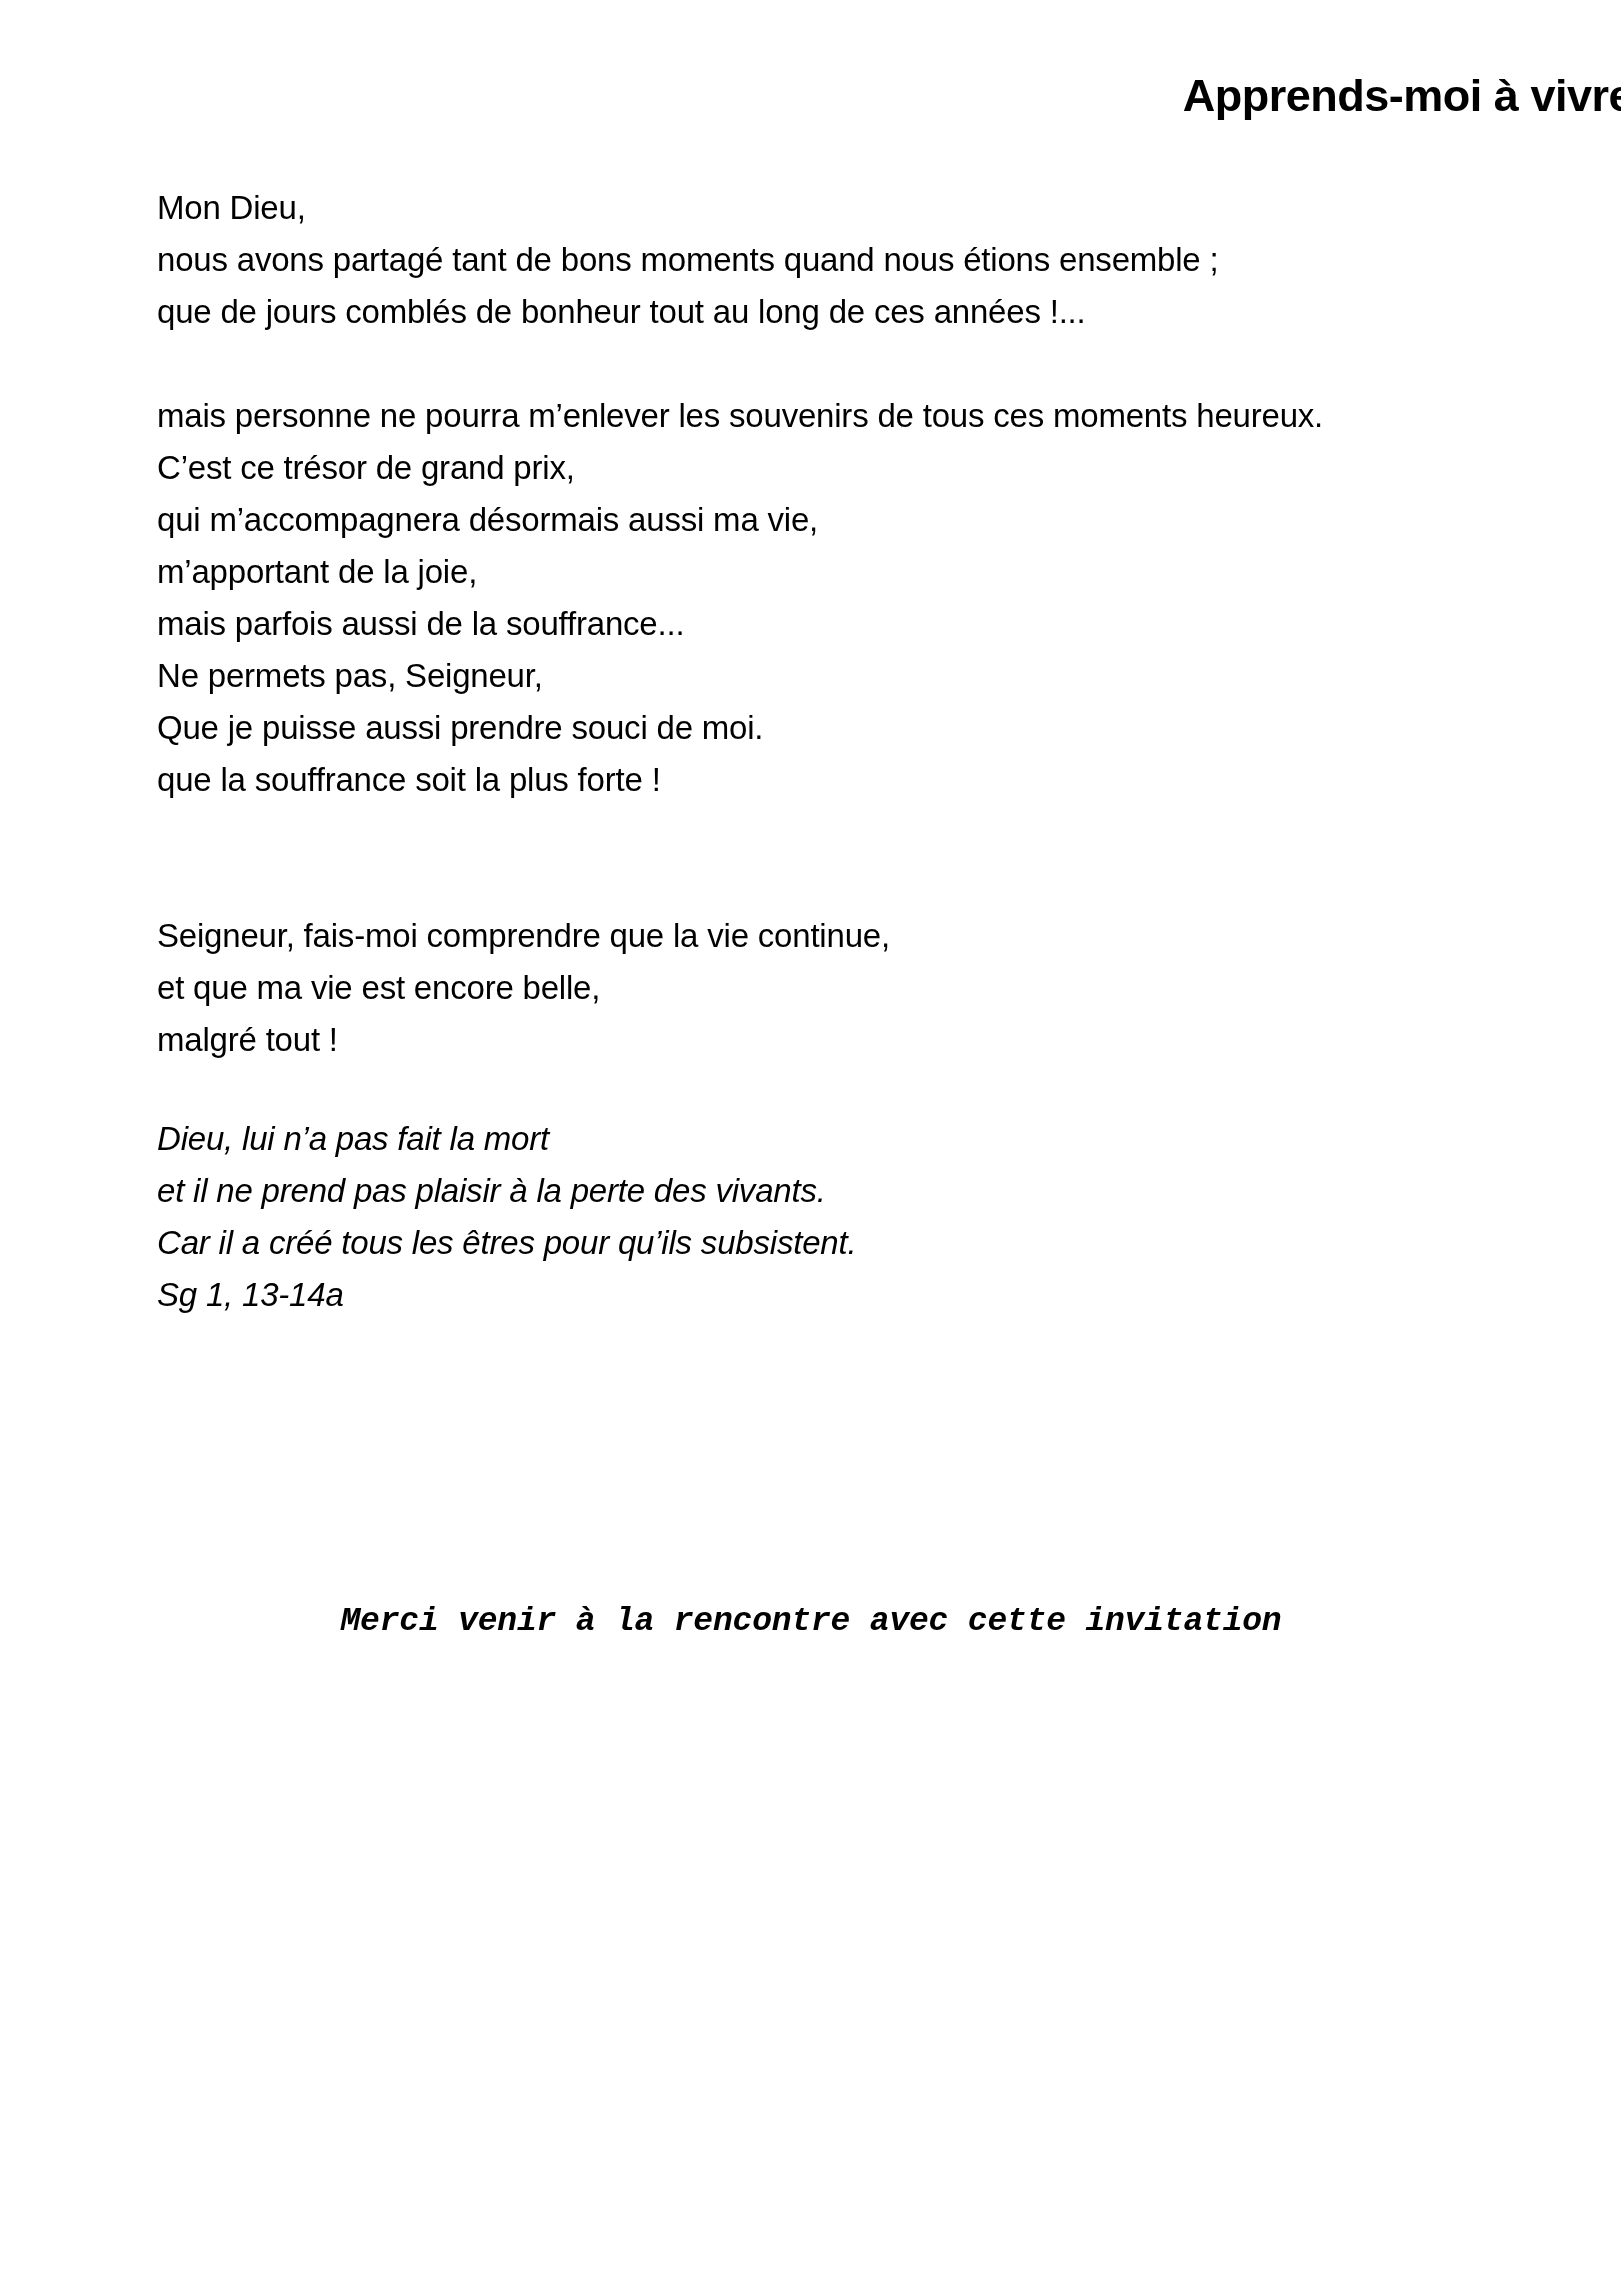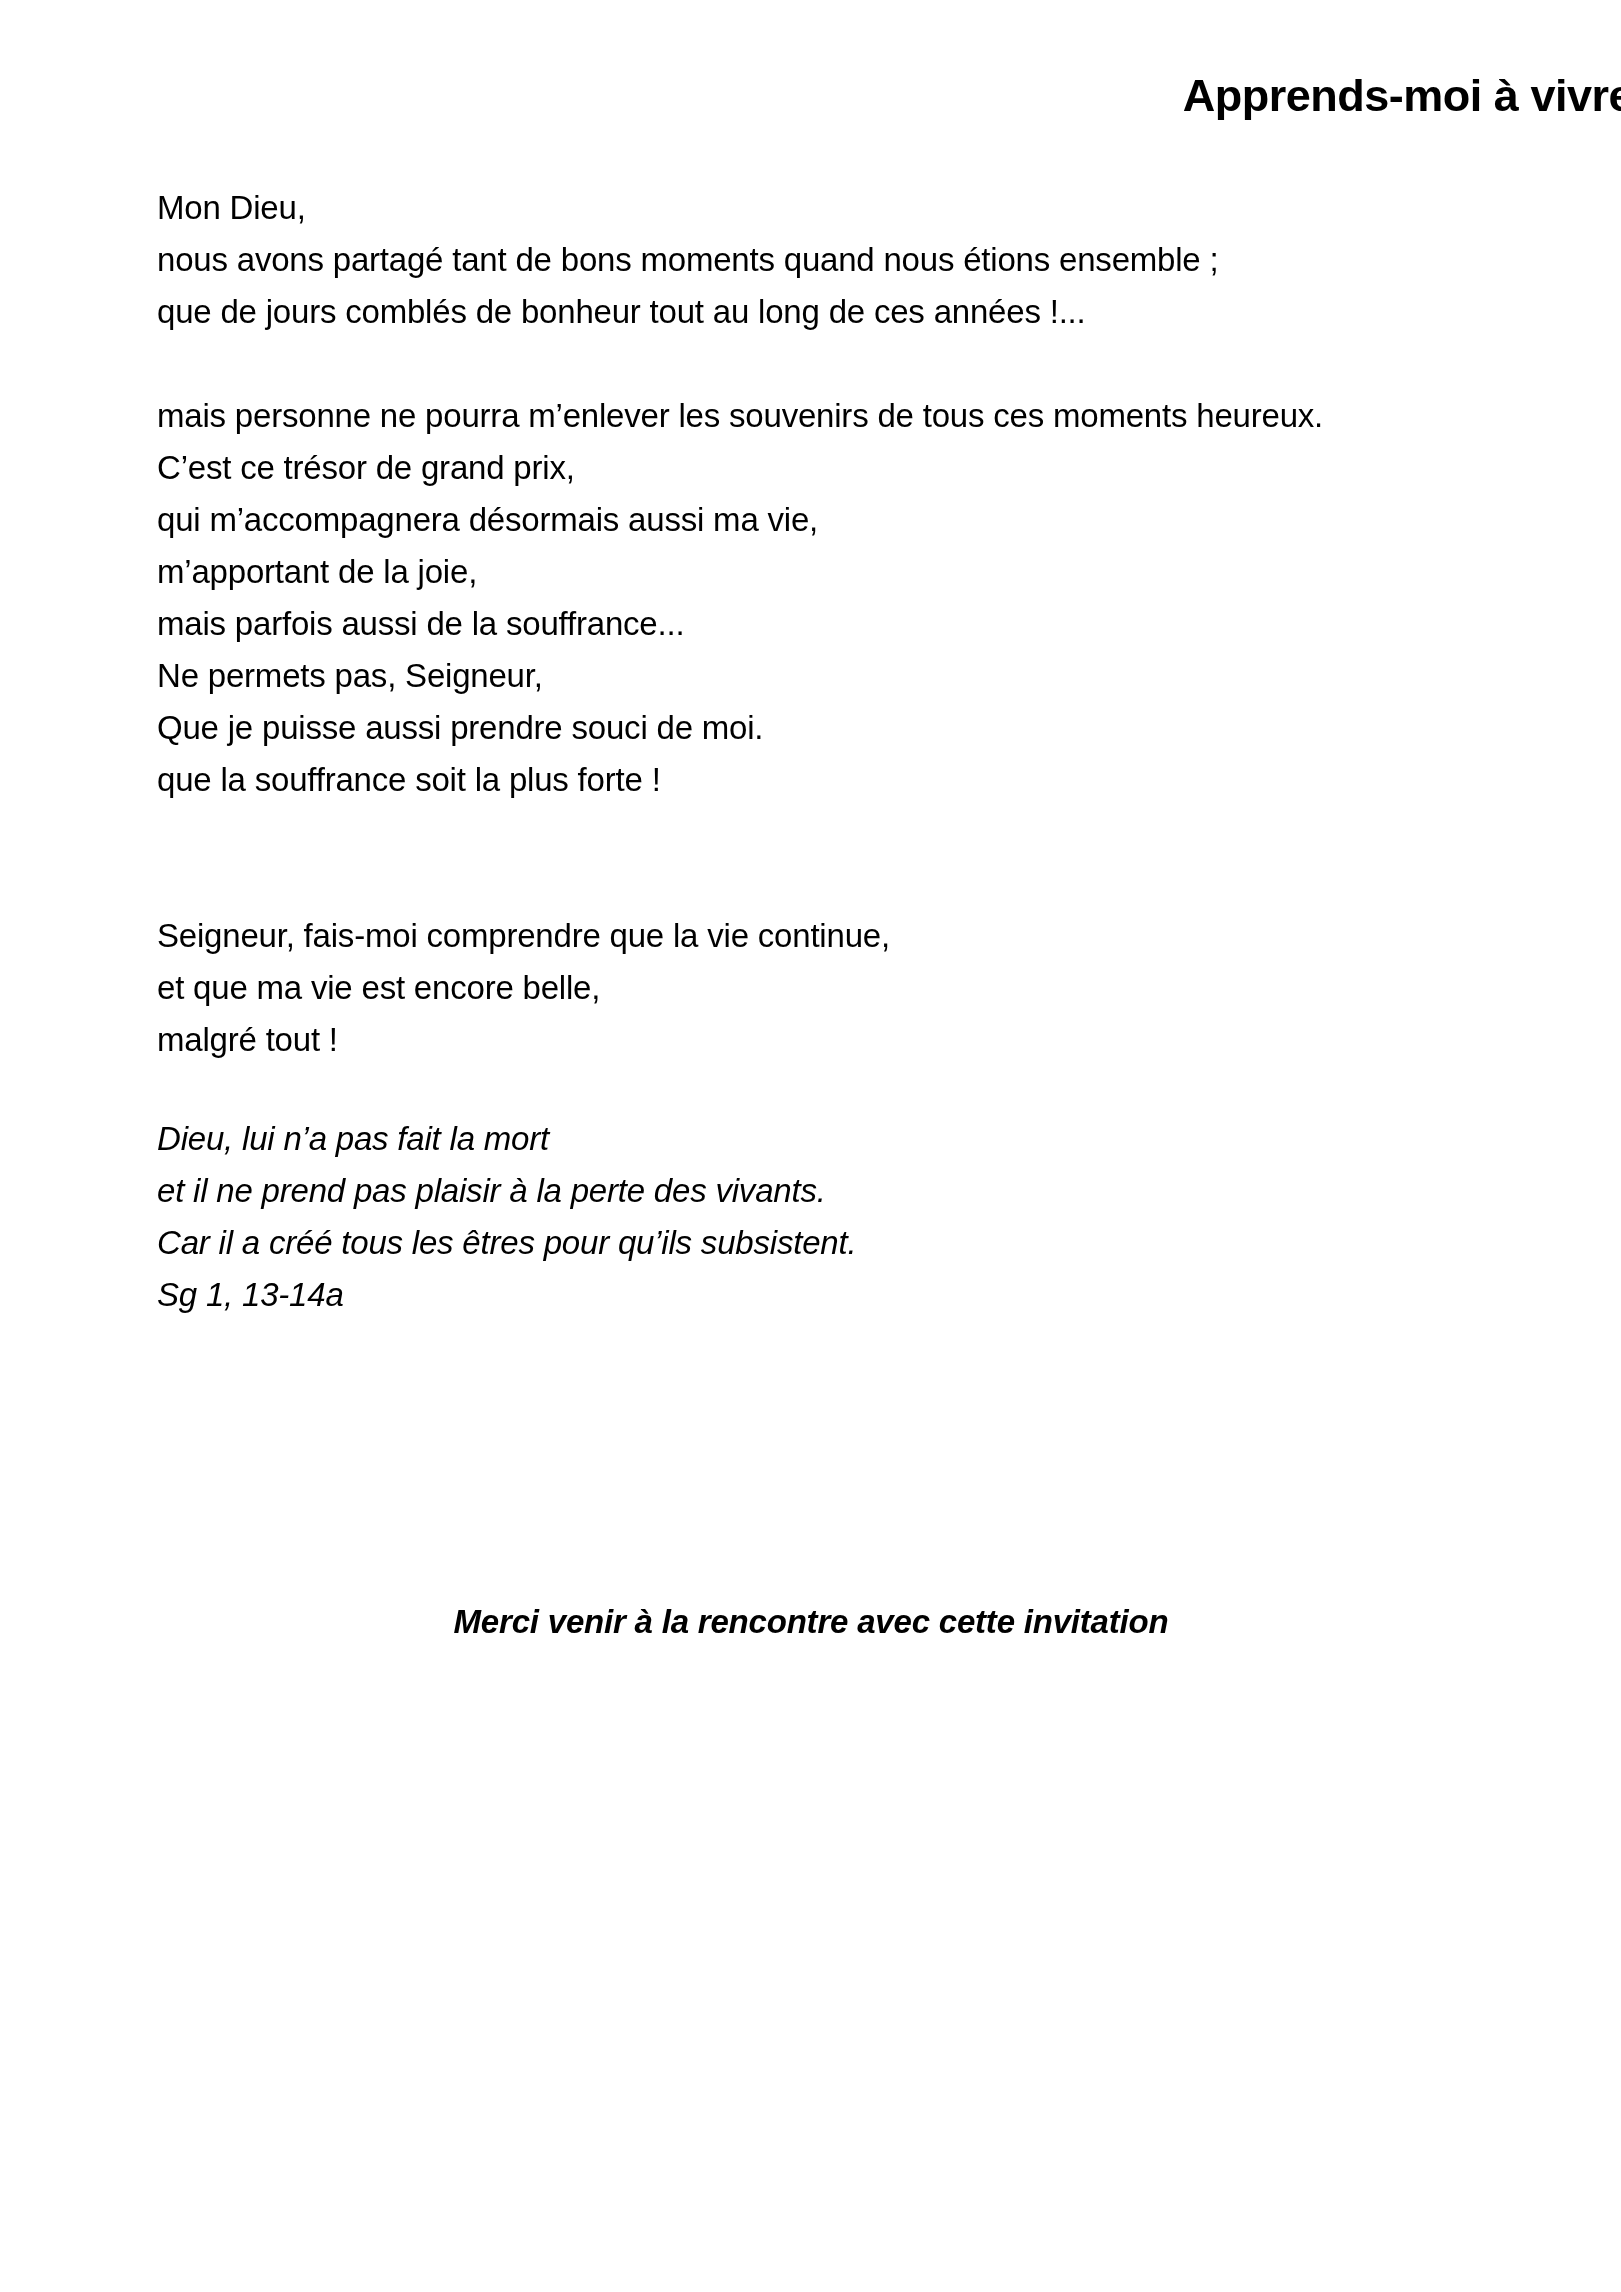--- a/index.html
+++ b/index.html
@@ -46,20 +46,21 @@
     text-align: left;
     font-style: italic;
   }
   .closing {
     top: 1596px;
     left: 157px;
     width: 1308px;
     text-align: center;
     font-style: italic;
     font-weight: 700;
+    font-family: Liberation Mono, monospace;
   }
   .line { white-space: pre-wrap; }
 </style>
 </head>
 <body>
 
 <div class="page">
 
   <h1 class="title">Apprends-moi à vivre</h1>
 

